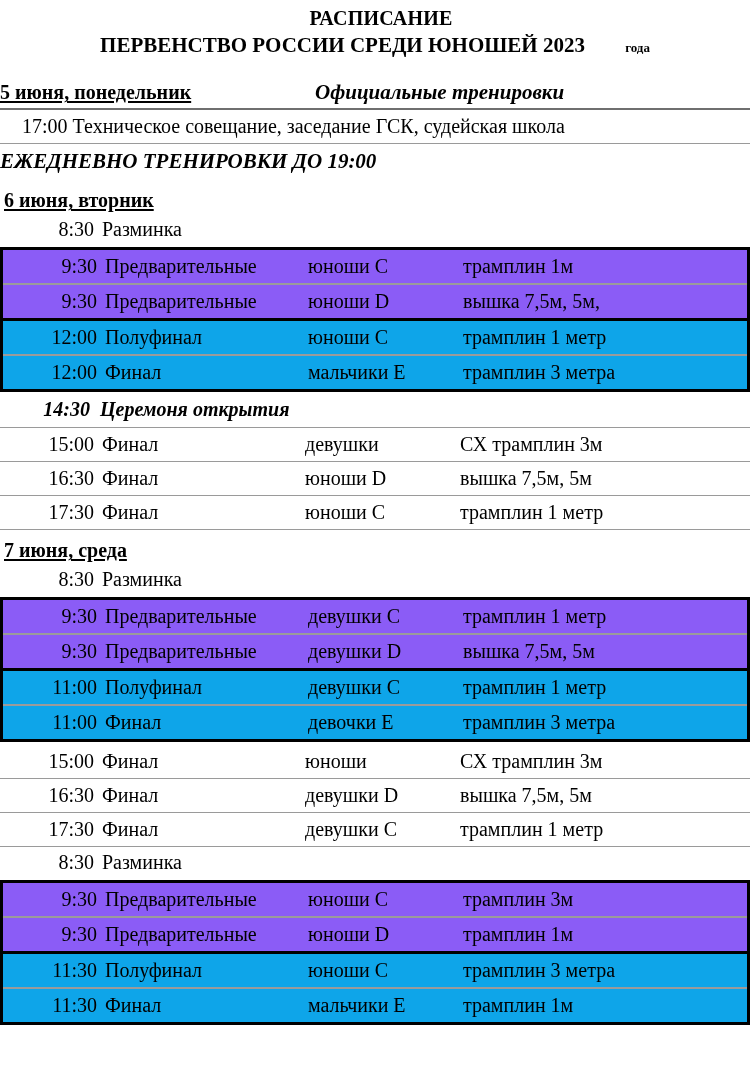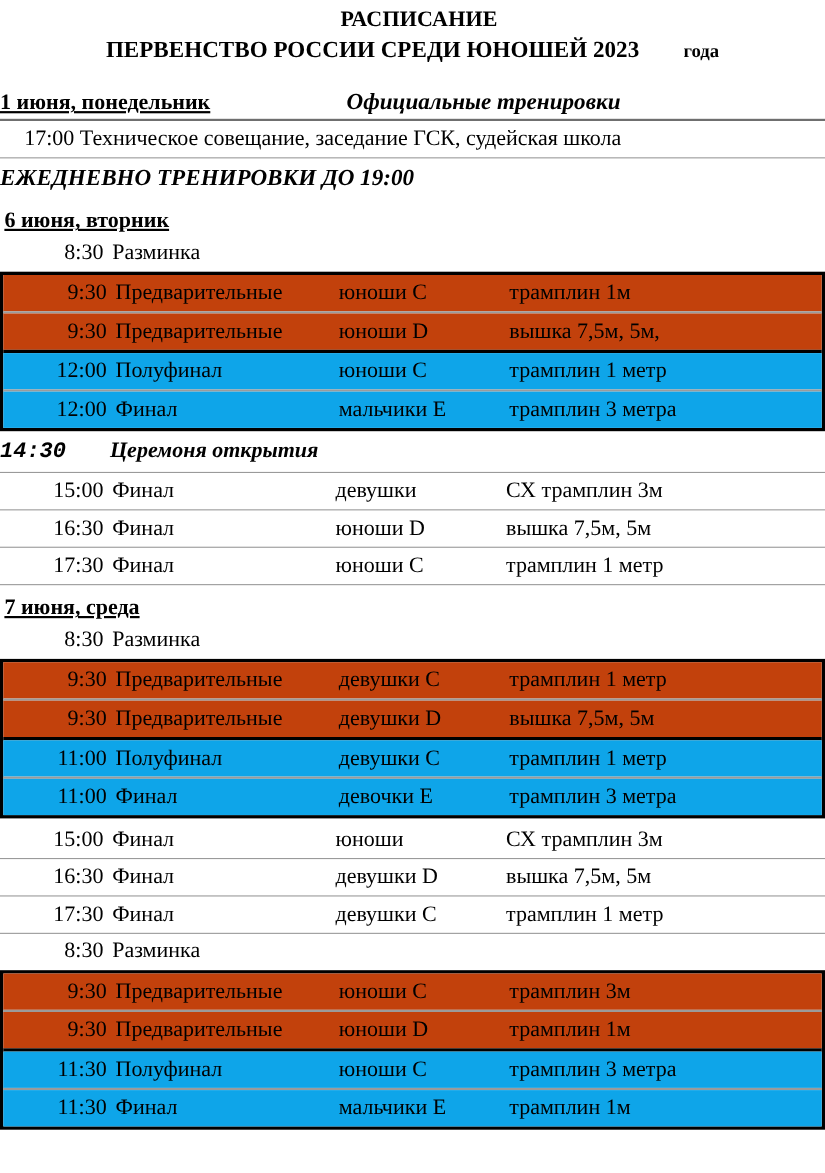--- a/index.html
+++ b/index.html
@@ -24,21 +24,21 @@
     line-height: 1.25;
     padding-left: 12px;
   }
   .title-sub {
     font-size: 21px;
     font-weight: bold;
     line-height: 1.3;
     margin-top: 1px;
     white-space: nowrap;
   }
-  .title-sub .small-tail { font-size: 17px; margin-left: 35px; }
+  .title-sub .small-tail { font-size: 13px; margin-left: 35px; }
 
   
   .row {
     display: flex;
     align-items: baseline;
     width: 750px;
     font-size: 20px;
     line-height: 1;
     padding: 6px 0 7px 0;
   }
@@ -129,55 +129,55 @@
   }
   .warmup .c-time { width: 100px; flex: 0 0 100px; }
 
   
   .block {
     width: 750px;
     border: 3px solid #000000;
     margin: 2px 0 0 0;
   }
   .block .row { width: 744px; }
-  .block .row.blue { background: #c2410c; justify-content: space-between; }
+  .block .row.blue { background: #8b5cf6; justify-content: space-between; }
   .block .row.orange { background: #0ea5e9; }
   .block .divider-inner { border-bottom: 2px solid #9b9b9b; }
   .block .divider-strong { border-bottom: 3px solid #000000; }
 
   
   .ceremony {
     display: flex;
     align-items: baseline;
     width: 750px;
     font-size: 20px;
     font-weight: bold;
     font-style: italic;
     padding: 7px 0 8px 0;
     border-bottom: 1px solid #9a9a9a;
     line-height: 1;
   }
-  .ceremony .c-time { width: 100px; flex: 0 0 100px; text-align: left; padding-right: 10px; font-family: Liberation Mono, monospace; }
+  .ceremony .c-time { width: 100px; flex: 0 0 100px; text-align: right; padding-right: 10px; }
 
   .plain-rows .row { border-bottom: 1px solid #9a9a9a; }
   .plain-rows .row:first-child { border-top: 1px solid #b0b0b0; }
   .spacer-3 { height: 3px; }
 </style>
 </head>
 <body>
 
 <div class="page">
 
   <div class="title-block">
     <div class="title-main">РАСПИСАНИЕ</div>
     <div class="title-sub"><span>ПЕРВЕНСТВО РОССИИ СРЕДИ ЮНОШЕЙ 2023</span> <span class="small-tail">года</span></div>
   </div>
 
   <div class="dayhead-top">
-    <div class="dh-date">1 июня, понедельник</div>
+    <div class="dh-date">5 июня, понедельник</div>
     <div class="dh-note">Официальные тренировки</div>
   </div>
 
   <div class="row-free">
     <div class="ft-indent"></div>
     <div class="ft-text">17:00 Техническое совещание, заседание ГСК, судейская школа</div>
   </div>
   <div class="banner">ЕЖЕДНЕВНО ТРЕНИРОВКИ ДО 19:00</div>
 
   <div class="dayhead"><span>6 июня, вторник</span></div>

